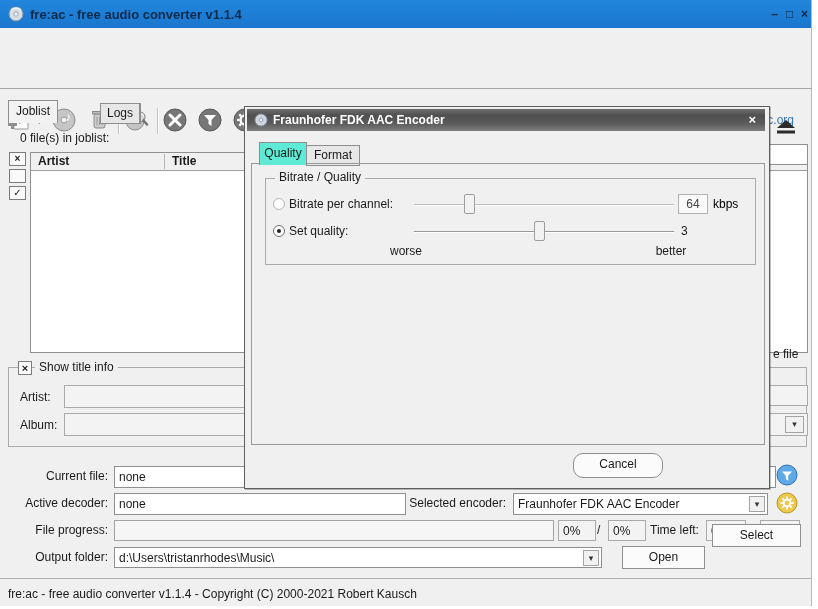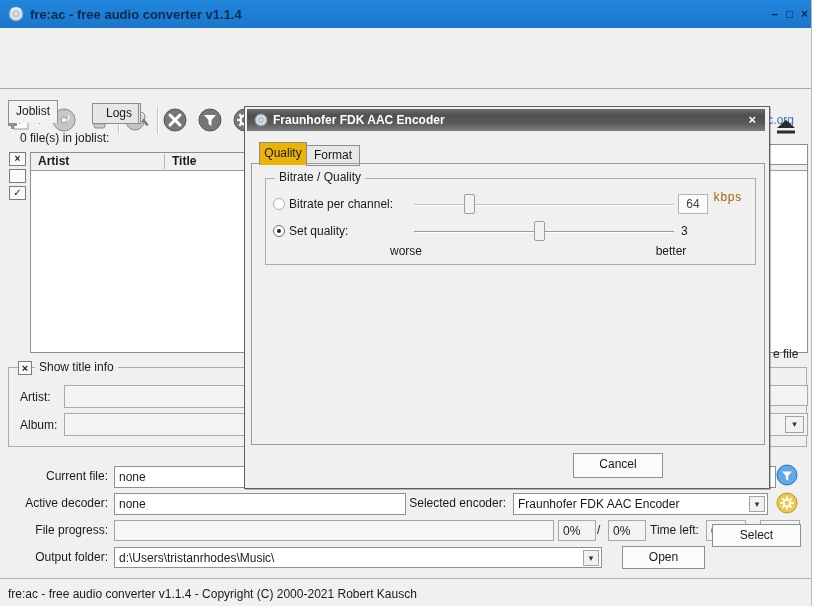--- a/index.html
+++ b/index.html
@@ -140,21 +140,21 @@
       <svg width="28" height="28">
             <polygon points="9,4 19,4 24,9 24,19 19,24 9,24 4,19 4,9" fill="#9c9c9c" stroke="#6f6f6f"></polygon>
             <path d="M10 10l8 8M18 10l-8 8" stroke="#fff" stroke-width="3" stroke-linecap="round"></path>
           </svg>
     </span></span>
     <span class="a link" style="left:718px;top:63px;">www.freac.org</span>
   </div>
 
   <div class="a tab active" style="left:8px;top:100px;width:48px;height:22px;">Joblist</div>
   <div class="a tab" style="left:57px;top:103px;width:34px;height:19px;margin-left:48px;">Tags</div>
-  <div class="a tab" style="left:92px;top:103px;width:38px;height:19px;padding-left:7px;">Logs</div>
+  <div class="a tab" style="left:100px;top:103px;width:38px;height:19px;">Logs</div>
 
   <span class="a" style="left:20px;top:131px;">0 file(s) in joblist:</span>
 
   <div class="a mini" style="left:9px;top:152px;width:15px;height:12px;">×</div>
   <div class="a mini" style="left:9px;top:169px;width:15px;height:12px;"></div>
   <div class="a mini" style="left:9px;top:186px;width:15px;height:12px;">✓</div>
 
   <div class="a" style="left:30px;top:152px;width:776px;height:199px;border:1px solid #8f8f8f;background:#fff;">
     <div style="height:17px;background:#f0f0f0;border-bottom:1px solid #9d9d9d;position:relative;">
       <span class="thead" style="position:absolute;left:0;">Artist</span>
@@ -238,41 +238,41 @@
       <span style="position:absolute;left:7px;top:4px;">
         <svg width="14" height="14">
             <circle cx="7" cy="7" r="6" fill="#cfd6dd" stroke="#8a97a5"></circle>
             <circle cx="7" cy="7" r="1.8" fill="#f2f5f8" stroke="#93a5b5"></circle>
           </svg>
       </span>
       <span class="a dlg-title">Fraunhofer FDK AAC Encoder</span>
       <span style="position:absolute;right:9px;top:3px;color:#fff;font-weight:bold;font-size:13px;">×</span>
     </div>
 
-    <div class="a tab active" style="left:14px;top:35px;width:46px;height:22px;background:#eab308;">Quality</div>
+    <div class="a tab active" style="left:14px;top:35px;width:46px;height:22px;background:#5eead4;">Quality</div>
     <div class="a tab" style="left:61px;top:38px;width:52px;height:19px;">Format</div>
     <div class="a" style="left:6px;top:56px;width:512px;height:280px;border:1px solid #9a9a9a;"></div>
 
     <div class="a groupbox" style="left:20px;top:71px;width:489px;height:85px;"></div>
     <span class="a grouplabel" style="left:30px;top:64px;">Bitrate / Quality</span>
 
     <span class="a radio dis" style="left:28px;top:91px;"></span>
     <span class="a" style="left:44px;top:90px;">Bitrate per channel:</span>
     <div class="a slider-track dis" style="left:169px;top:97px;width:260px;"></div>
     <div class="a slider-handle" style="left:219px;top:87px;"></div>
     <div class="a" style="left:433px;top:87px;width:28px;height:18px;border:1px solid #b3b3b3;background:#fafafa;text-align:center;line-height:18px;color:#444;">64</div>
-    <span class="a" style="left:468px;top:84px;color:#a16207;font-family:Liberation Mono, monospace;">kbps</span>
+    <span class="a" style="left:468px;top:90px;color:#000000;">kbps</span>
 
     <span class="a radio" style="left:28px;top:118px;">
         <span class="dot"></span>
       </span>
     <span class="a" style="left:44px;top:117px;">Set quality:</span>
     <div class="a slider-track" style="left:169px;top:124px;width:260px;"></div>
     <div class="a slider-handle" style="left:289px;top:114px;"></div>
     <span class="a" style="left:436px;top:117px;">3</span>
 
     <span class="a" style="left:131px;top:137px;width:60px;text-align:center;">worse</span>
     <span class="a" style="left:396px;top:137px;width:60px;text-align:center;">better</span>
 
-    <div class="a btn" style="left:328px;top:346px;width:88px;height:23px;">Cancel</div>
+    <div class="a btn" style="left:328px;top:346px;width:88px;height:23px;border-radius:10px;">Cancel</div>
   </div>
 
 </div>
 
 </body></html>

